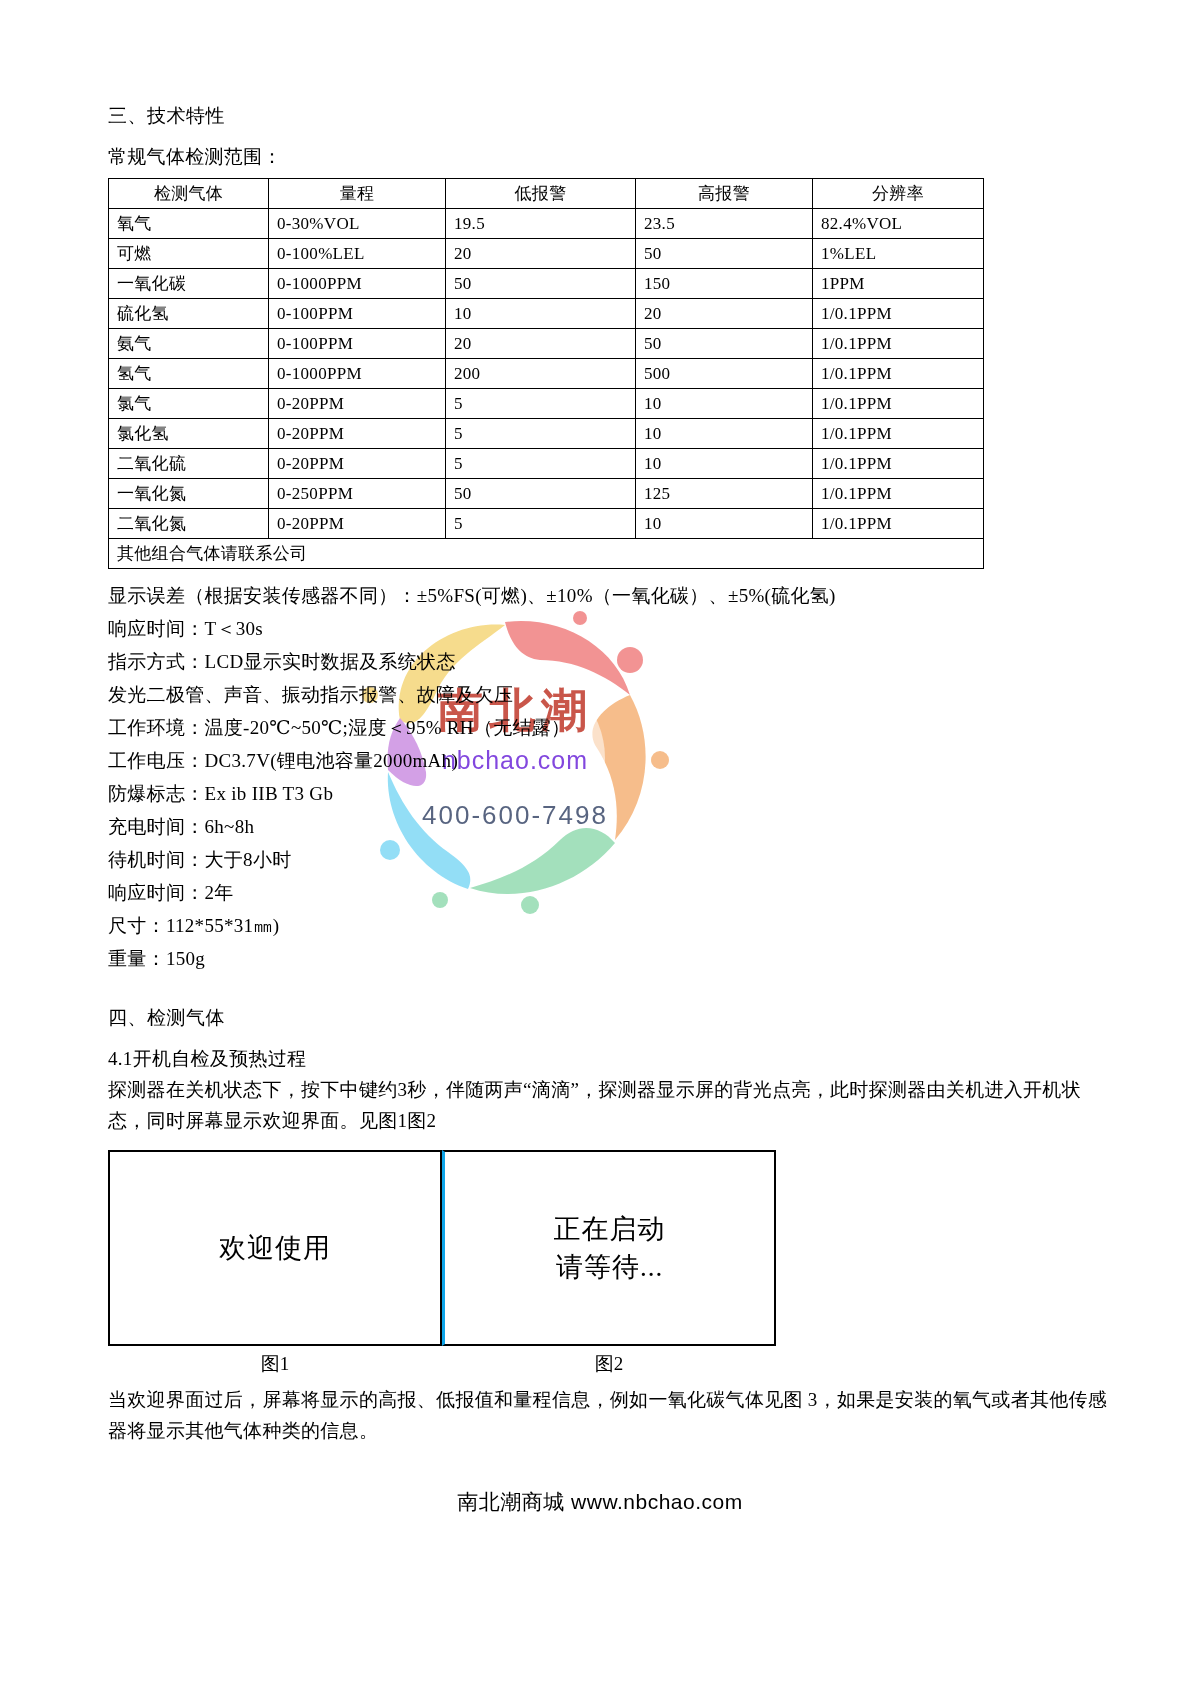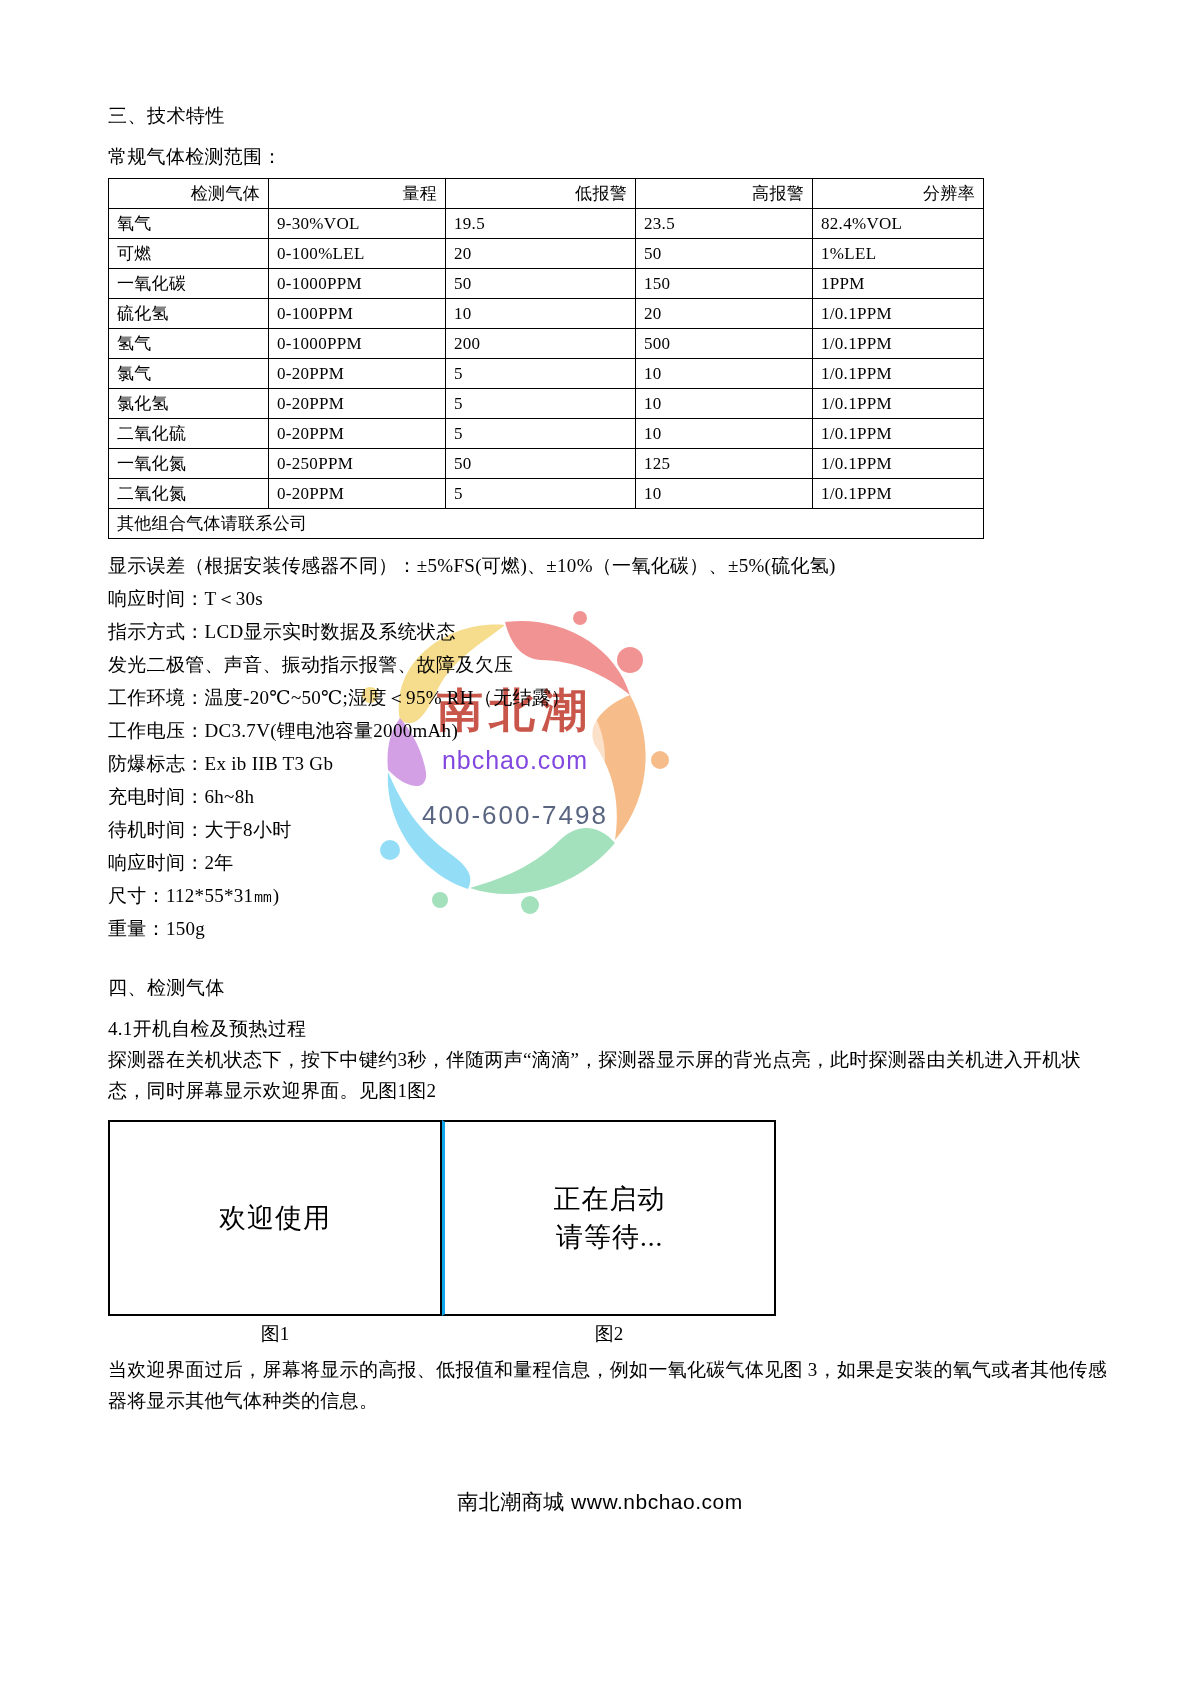--- a/index.html
+++ b/index.html
@@ -59,21 +59,21 @@
   table.spec th, table.spec td {
     border: 1px solid #000000;
     font-size: 17px;
     font-weight: normal;
     height: 29px;
     line-height: 29px;
     padding: 0 8px;
     letter-spacing: 0.3px;
   }
   table.spec th {
-    text-align: right;
+    text-align: center;
   }
   table.spec td {
     text-align: left;
   }
   table.spec td.num {
     text-align: left;
   }
   table.spec .col1 { width: 143px; }
   table.spec .col2 { width: 160px; }
   table.spec .col3 { width: 173px; }
@@ -212,21 +212,21 @@
           <th class="col1">检测气体</th>
           <th class="col2">量程</th>
           <th class="col3">低报警</th>
           <th class="col4">高报警</th>
           <th class="col5">分辨率</th>
         </tr>
       </thead>
       <tbody>
         <tr>
           <td>氧气</td>
-          <td>9-30%VOL</td>
+          <td>0-30%VOL</td>
           <td class="num">19.5</td>
           <td class="num">23.5</td>
           <td>82.4%VOL</td>
         </tr>
         <tr>
           <td>可燃</td>
           <td>0-100%LEL</td>
           <td class="num">20</td>
           <td class="num">50</td>
           <td>1%LEL</td>
@@ -236,20 +236,27 @@
           <td>0-1000PPM</td>
           <td class="num">50</td>
           <td class="num">150</td>
           <td>1PPM</td>
         </tr>
         <tr>
           <td>硫化氢</td>
           <td>0-100PPM</td>
           <td class="num">10</td>
           <td class="num">20</td>
+          <td>1/0.1PPM</td>
+        </tr>
+        <tr>
+          <td>氨气</td>
+          <td>0-100PPM</td>
+          <td class="num">20</td>
+          <td class="num">50</td>
           <td>1/0.1PPM</td>
         </tr>
         <tr>
           <td>氢气</td>
           <td>0-1000PPM</td>
           <td class="num">200</td>
           <td class="num">500</td>
           <td>1/0.1PPM</td>
         </tr>
         <tr>

